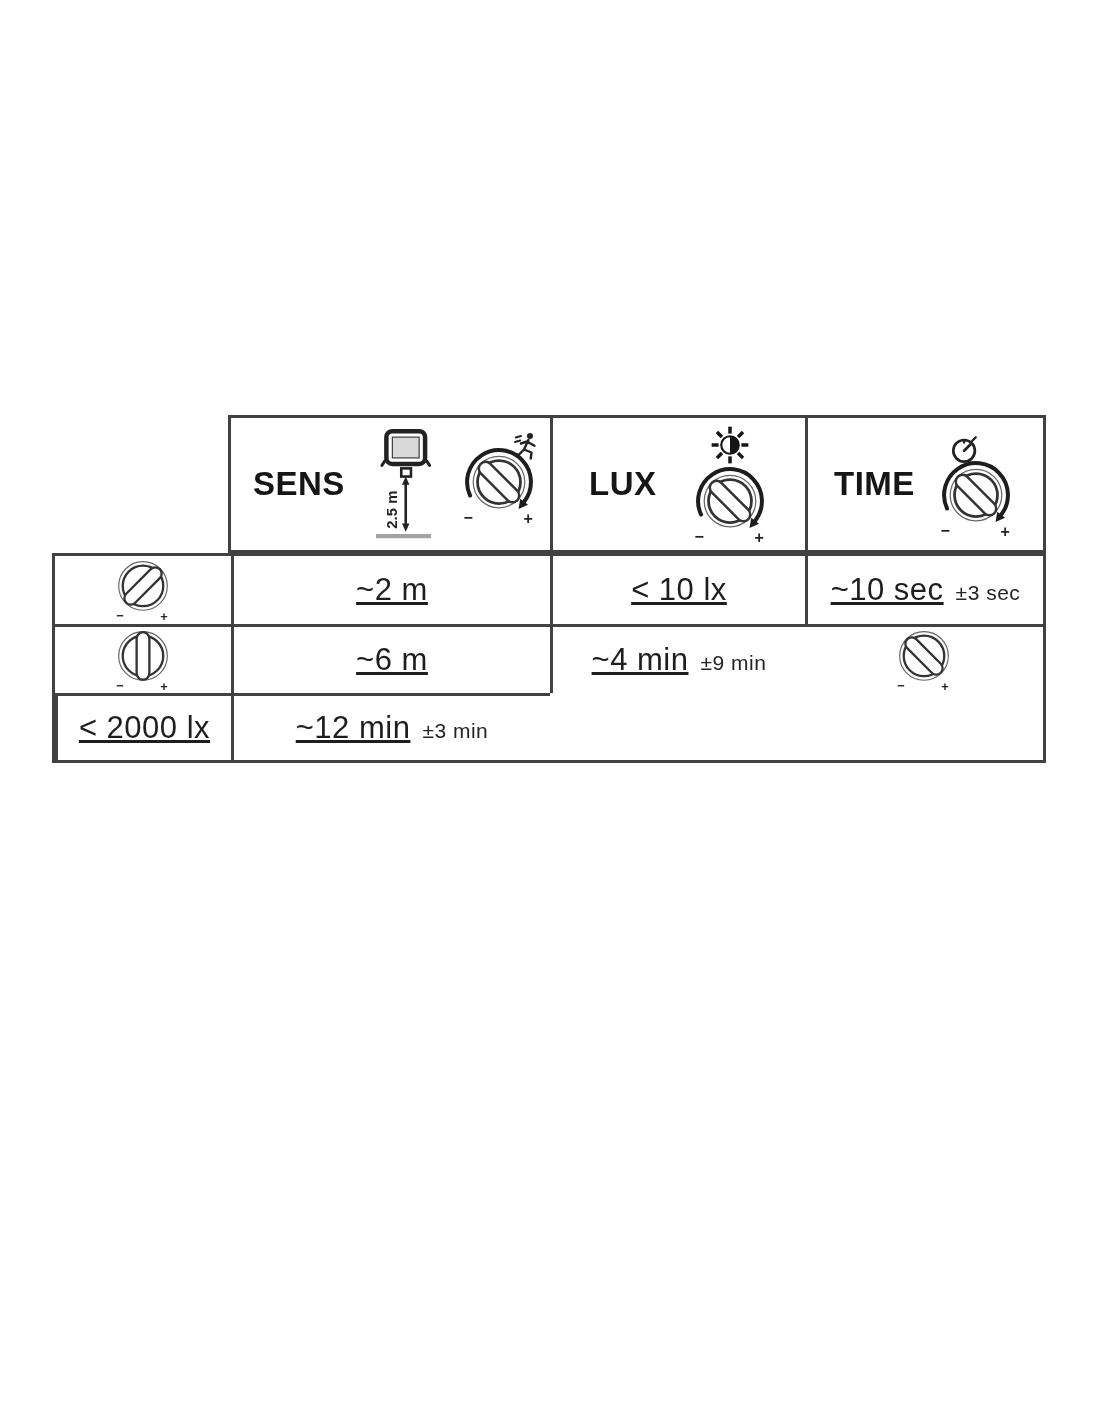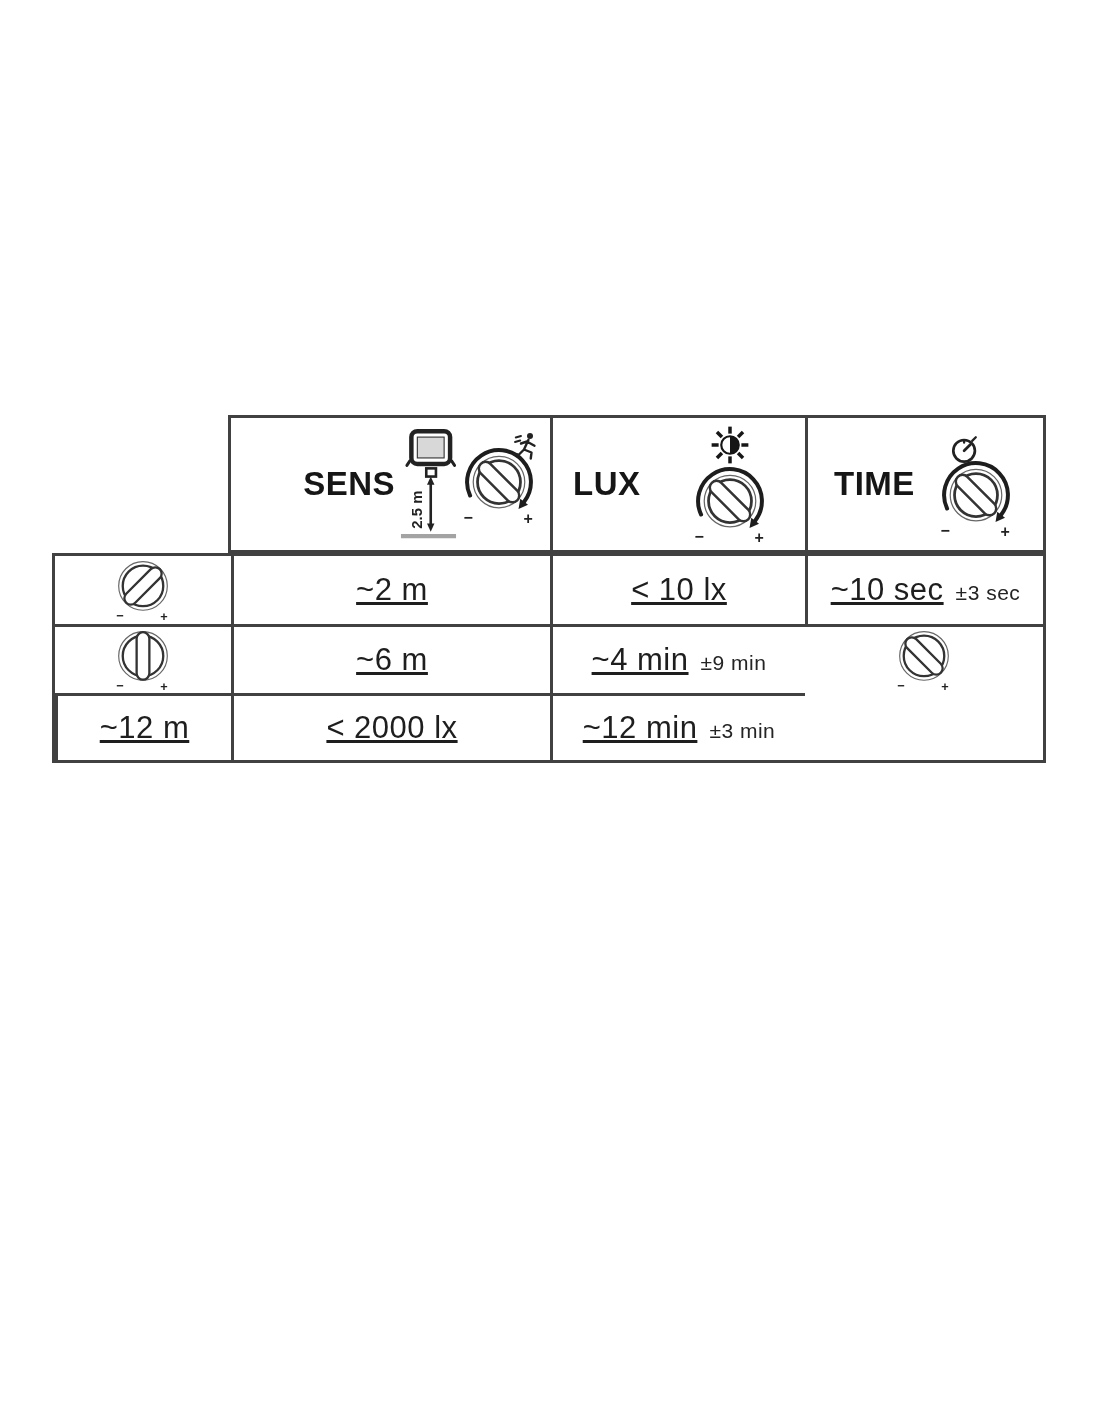--- a/index.html
+++ b/index.html
@@ -20,22 +20,22 @@
     position: absolute; left: 176px; top: 0;
     width: 818px; height: 138px;
     border: 3px solid #414141;
     display: grid;
     grid-template-columns: 319px 255px 1fr;
   }
   .th { display: flex; align-items: center; background: #fff; }
   .th + .th { border-left: 3px solid #414141; }
   .hlabel { font-size: 33px; font-weight: 700; color: #161616; letter-spacing: 0.5px; }
 
-  .th-sens { padding: 0 14px 0 22px; justify-content: flex-end; }
-  .th-lux  { padding: 0 38px 0 20px; justify-content: space-between; }
+  .th-sens { padding: 0 14px 0 22px; justify-content: space-between; }
+  .th-lux  { padding: 0 38px 0 36px; justify-content: space-between; }
   .th-time { padding: 0 30px 0 26px; justify-content: space-between; }
 
   .stack { display: flex; flex-direction: column; align-items: center; }
   .sun-ic { margin-bottom: -3px; }
   .knobwrap { position: relative; }
   .man-ic { position: absolute; top: -14px; right: -6px; }
   .timewrap { display: flex; flex-direction: column; }
   .clock-ic { align-self: flex-start; margin-left: 8px; margin-bottom: -10px; }
 
   
@@ -211,23 +211,20 @@
           <circle cx="50" cy="50" r="42" fill="#ffffff" stroke="#666666" stroke-width="2"></circle>
           <circle cx="50" cy="50" r="35" fill="none" stroke="#333333" stroke-width="4"></circle>
           <g transform="rotate(-45 50 50)">
             <rect x="39" y="9" width="22" height="82" rx="11" fill="#ffffff" stroke="#333333" stroke-width="4"></rect>
           </g>
           <text x="4" y="108" font-size="22" font-weight="bold" fill="#222222">−</text>
           <text x="80" y="110" font-size="22" font-weight="bold" fill="#222222">+</text>
         </svg>
       </div>
       <div class="td bl bt">
-        <span class="val">~12 m</span>
-      </div>
-      <div class="td bl bt">
         <span class="val">&lt; 2000 lx</span>
       </div>
       <div class="td bl bt">
         <span class="timecell">
           <span class="val">~12 min</span>
           <span class="tol">±3 min</span>
         </span>
       </div>
 
     </div>

